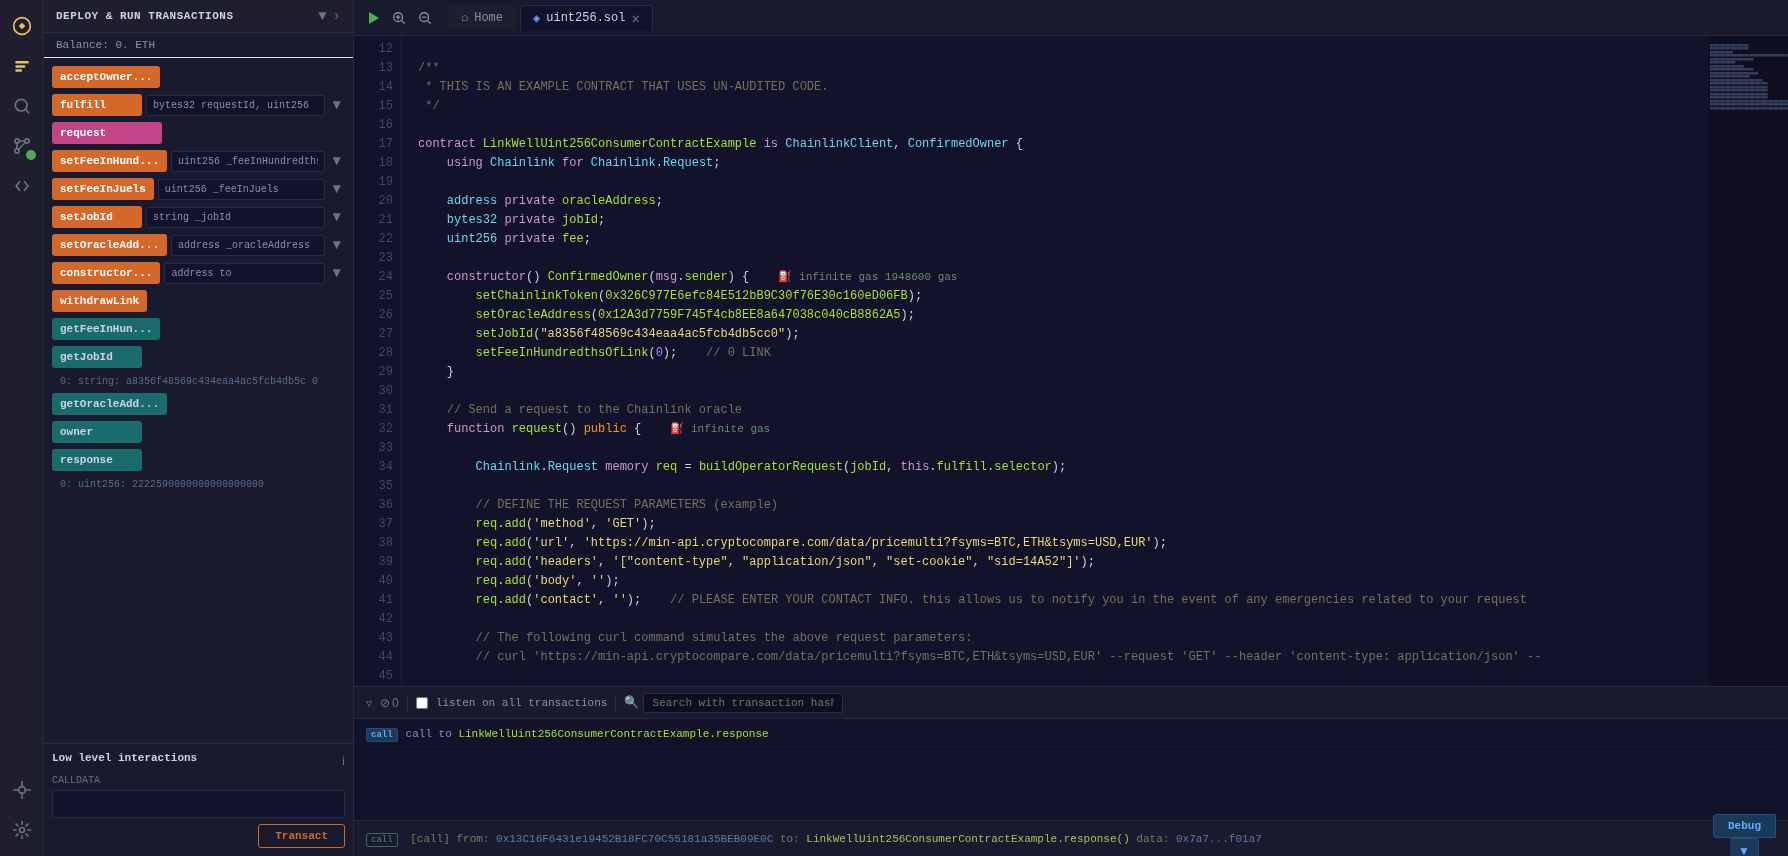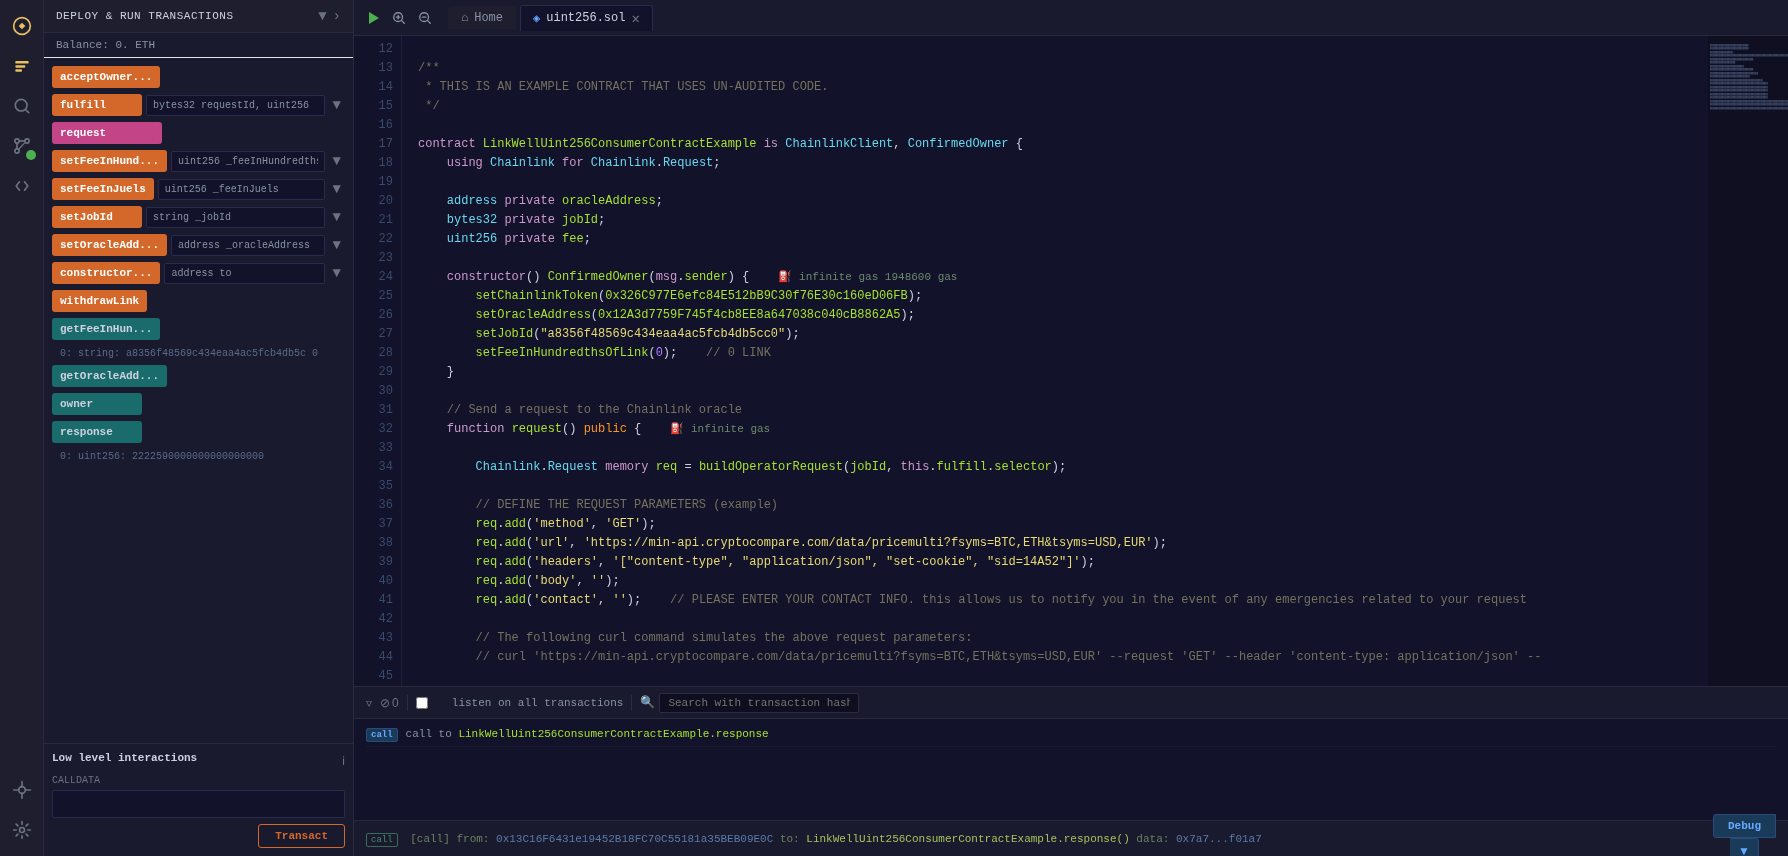--- a/index.html
+++ b/index.html
@@ -64,21 +64,21 @@
     .sidebar-header {
       display: flex;
       align-items: center;
       padding: 8px 12px;
       background: #1e1e2e;
       border-bottom: 1px solid #2a2a3e;
       gap: 8px;
     }
     .sidebar-header-title {
       font-size: 11px;
-      font-weight: 400;
+      font-weight: 700;
       color: #cdd2e0;
       letter-spacing: 0.5px;
       flex: 1;
     }
     .sidebar-header-icons {
       display: flex;
       gap: 6px;
     }
     .header-icon-btn {
       color: #6b7280;
@@ -371,21 +371,21 @@
       font-size: 12px;
       background: none;
       border: none;
       display: flex;
       align-items: center;
       gap: 2px;
     }
     .terminal-listen-row {
       display: flex;
       align-items: center;
-      gap: 24px;
+      gap: 8px;
     }
     .terminal-checkbox {
       width: 12px;
       height: 12px;
     }
     .terminal-listen-label {
       font-size: 11px;
       color: #8892a4;
     }
     .terminal-search {
@@ -608,20 +608,23 @@
     </div>
 
     <div class="func-row">
       <button class="func-btn orange">withdrawLink</button>
     </div>
 
     <div class="func-row">
       <button class="func-btn teal">getFeeInHun...</button>
     </div>
 
+    <div class="func-row">
+      <button class="func-btn teal">getJobId</button>
+    </div>
     <div class="output-row">0: string: a8356f48569c434eaa4ac5fcb4db5c 0</div>
 
     <div class="func-row">
       <button class="func-btn teal">getOracleAdd...</button>
     </div>
 
     <div class="func-row">
       <button class="func-btn teal">owner</button>
     </div>
 

